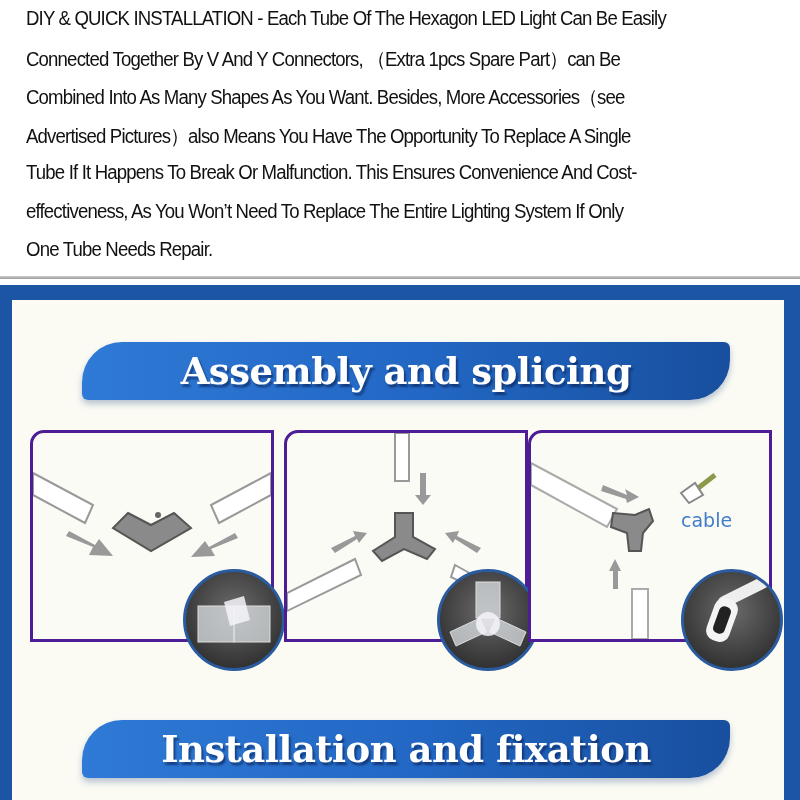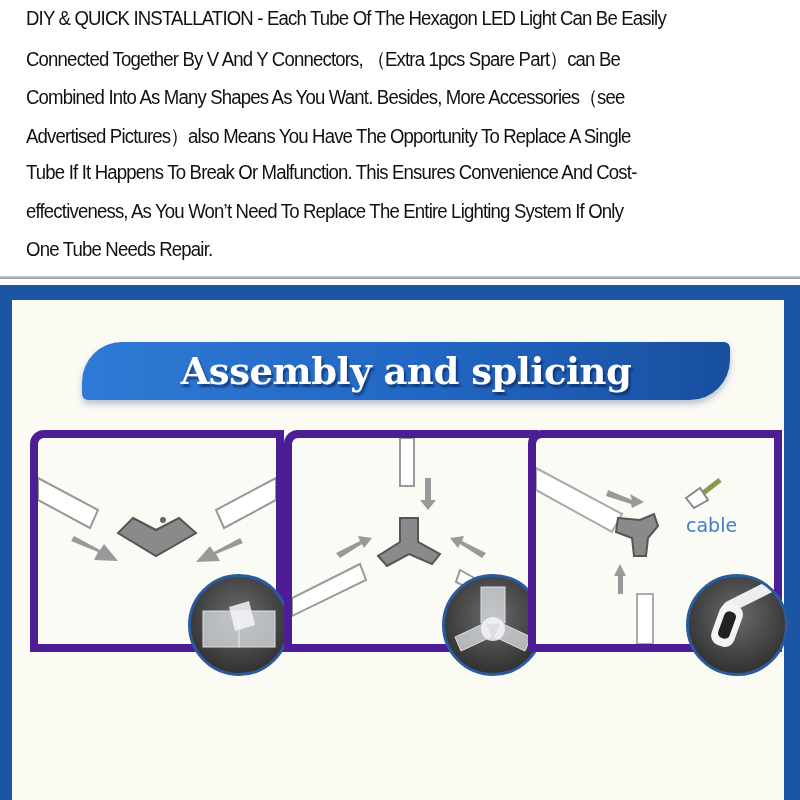--- a/index.html
+++ b/index.html
@@ -8,21 +8,21 @@
   .desc-line { position:absolute; left:0; font-family:"Liberation Sans", sans-serif; font-size:20px; letter-spacing:-0.9px; color:#111; white-space:nowrap; transform:scaleX(0.93); transform-origin:left center; }
   .divider { position:absolute; left:0; top:276px; width:800px; height:3px; background:linear-gradient(#cfcfcf,#9a9a9a); }
   .frame { position:absolute; left:0; top:285px; width:800px; height:515px; background:#1b55a3; }
   .inner { position:absolute; left:12px; top:15px; width:772px; height:500px; background:#fbfbf4; }
   .banner { position:absolute; left:70px; height:58px; width:648px;
     background:linear-gradient(90deg,#2f7ad6 0%,#2166c2 55%,#184f9e 100%);
     border-radius:40px 6px 40px 6px; box-shadow:0 4px 6px rgba(60,90,140,.35);text-decoration:underline; }
   .banner-text { position:absolute; left:0; right:0; top:0; bottom:0; display:flex; align-items:center; justify-content:center;
     font-family:"DejaVu Serif", serif; font-weight:bold; font-size:37px; color:#fff; letter-spacing:-0.5px;
     text-shadow:2px 3px 2px rgba(10,30,80,.6); }
-  .panel { position:absolute; top:130px; width:238px; height:206px; border:8px solid #4c1d95; border-radius:14px 0 0 0; background:#fbfbf6; overflow:visible; }
+  .panel { position:absolute; top:130px; width:238px; height:206px; border:3px solid #4c1d95; border-radius:14px 0 0 0; background:#fbfbf6; overflow:visible; }
   .panel svg { position:absolute; left:0; top:0; }
   .zoom-circle { position:absolute; width:96px; height:96px; border-radius:50%; background:radial-gradient(circle at 50% 40%,#6b6b6b,#333 75%); border:3px solid #2a5b9e; overflow:hidden; }
   .cable-label { position:absolute; font-family:"DejaVu Sans", sans-serif; font-size:19px; color:#3f7cc9; }
 </style>
 </head>
 <body>
 
 <div class="desc">
   <div class="desc-line" style="top:7px">DIY &amp; QUICK INSTALLATION - Each Tube Of The Hexagon LED Light Can Be Easily</div>
   <div class="desc-line" style="top:46px">Connected Together By V And Y Connectors,  （Extra 1pcs Spare Part）can Be</div>
@@ -114,15 +114,18 @@
       <div class="cable-label" style="left:150px;top:76px">cable</div>
       <div class="zoom-circle" style="left:150px;top:136px">
         <svg width="96" height="96">
           <path d="M40,30 L80,10" stroke="#eee" stroke-width="12" stroke-linecap="round"></path>
           <rect x="26" y="26" width="24" height="44" rx="10" fill="#f4f4f4" transform="rotate(20 38 48)"></rect>
           <rect x="32" y="34" width="12" height="28" rx="5" fill="#222" transform="rotate(20 38 48)"></rect>
         </svg>
       </div>
     </div>
 
+    <div class="banner" style="top:420px">
+      <div class="banner-text">Installation and fixation</div>
+    </div>
 
   </div>
 </div>
 
 </body></html>

